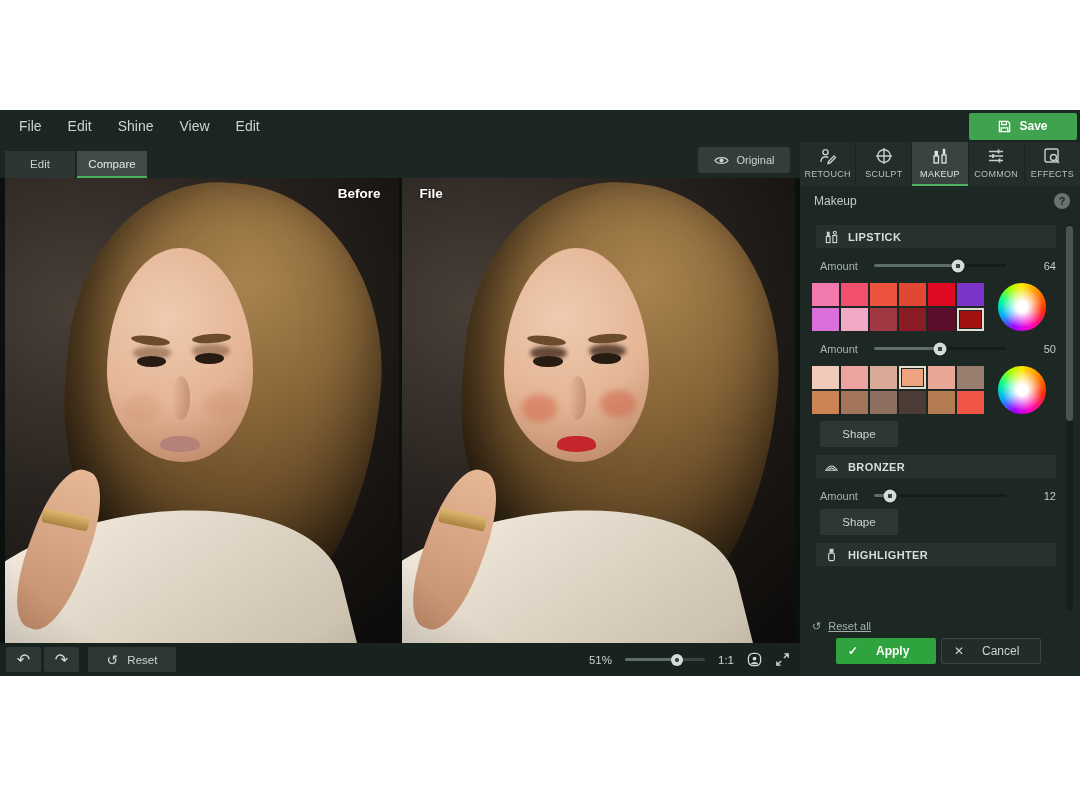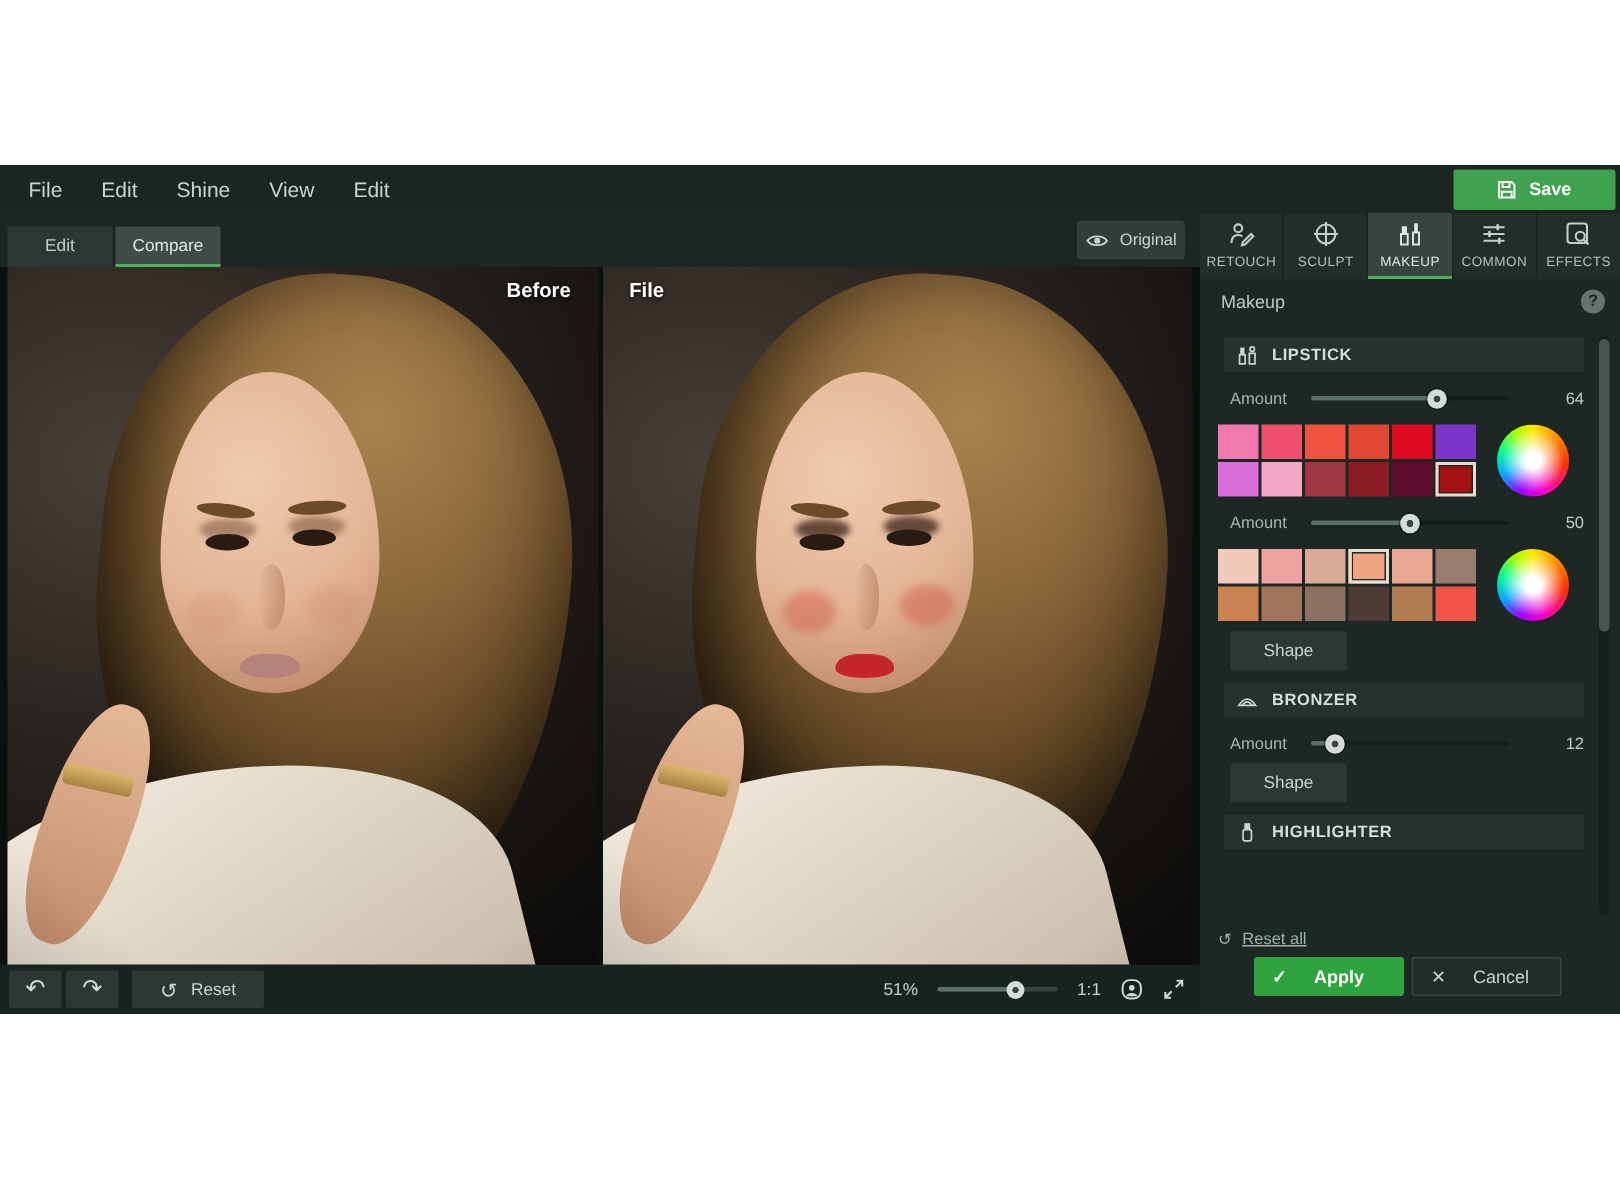--- a/index.html
+++ b/index.html
@@ -20,21 +20,21 @@
   
   .body { flex:1; display:flex; min-height:0; }
   .left-col { width:800px; display:flex; flex-direction:column; background:#131e1a; min-height:0; }
   .right-col { width:280px; display:flex; flex-direction:column; background:#1d2824; min-height:0; }
 
   
   .subbar { height:36px; flex:0 0 36px; display:flex; align-items:flex-end; background:#1c2723; padding:0 0 0 5px; }
   .vtab { width:70px; height:27px; margin-right:2px; display:flex; align-items:center; justify-content:center;
           color:#c7cfcb; font-size:11.5px; background:#2c3632; border-bottom:2px solid transparent; }
   .vtab.active { background:#414b47; border-bottom:2px solid #4db05e; color:#e4e9e6; }
-  .original-btn { margin-left:auto; margin-right:10px; margin-bottom:5px; width:72px; height:26px;
+  .original-btn { margin-left:auto; margin-right:10px; margin-bottom:5px; width:92px; height:26px;
                   background:#333e3a; border-radius:3px; display:flex; align-items:center;
                   justify-content:center; gap:8px; color:#ccd4d0; font-size:11px; }
 
   
   .canvas { flex:1; min-height:0; background:#0a100e; padding:0 5px; display:flex; gap:3px; }
   .photo { position:relative; flex:1; overflow:hidden;
            background: radial-gradient(130% 100% at 18% 28%, #483f37 0%, #2b2521 38%, #161310 72%, #0b0a09 100%); }
   .photo-label { position:absolute; top:8px; z-index:9; color:#fff; font-weight:bold; font-size:13.5px;
                  text-shadow:0 1px 3px rgba(0,0,0,.7); }
   .photo.before .photo-label { right:18px; }

